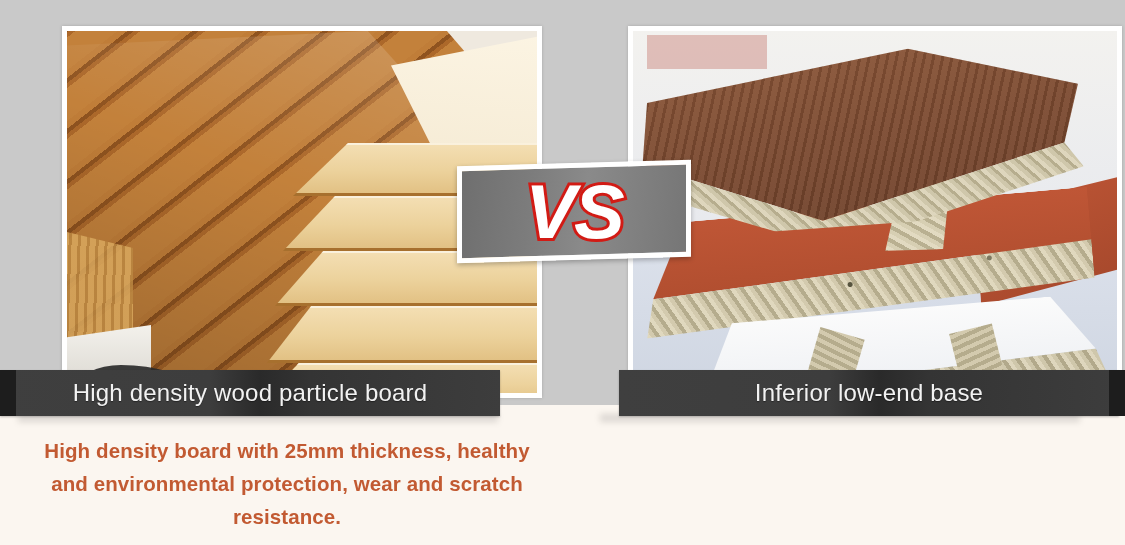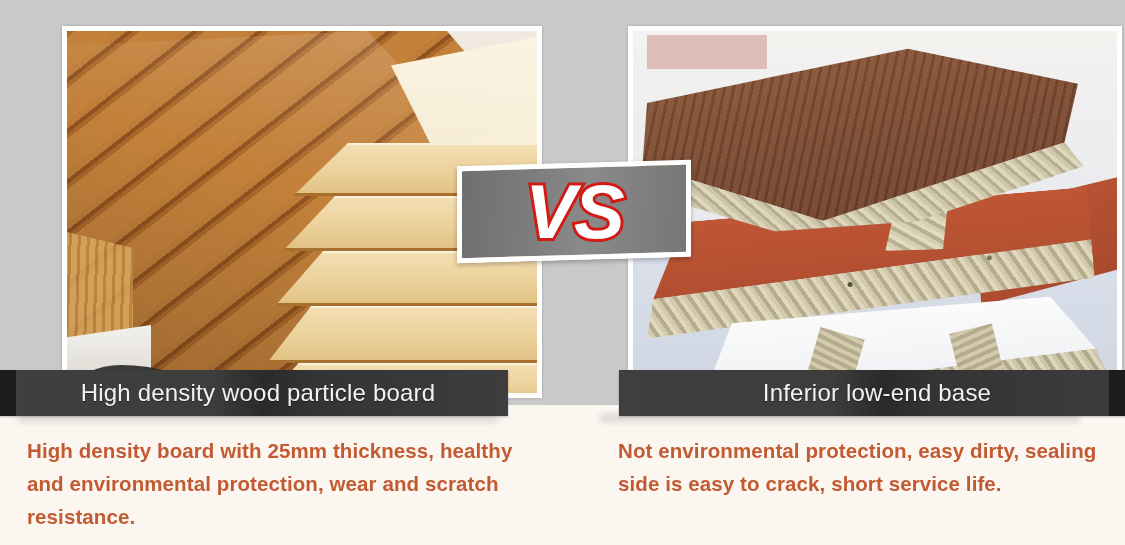--- a/index.html
+++ b/index.html
@@ -174,21 +174,20 @@
     clip-path:polygon(0% 20%,100% 0%,100% 70%,0% 92%);
     transform:rotate(-4deg);
   }
 
   
   .label-bar{
     position:absolute;height:46px;
     background:linear-gradient(90deg,#3f3f3f 0%,#3d3d3d 42%,#2a2a2a 52%,#343434 62%,#3d3d3d 100%);
     display:flex;align-items:center;justify-content:center;
     box-shadow:0 1px 2px rgba(0,0,0,.25);
-    padding-left:8px;
   }
   .label-bar .cap{
     color:#f2f2f2;font-size:24px;font-weight:400;letter-spacing:.2px;
     white-space:nowrap;
     text-shadow:0 1px 1px rgba(0,0,0,.4);
   }
   .label-left{ left:0px;  top:370px; width:500px;}
   .label-right{left:619px;top:370px; width:500px;}
   .bar-tab{
     position:absolute;top:370px;height:46px;width:16px;background:#1d1d1d;
@@ -228,20 +227,21 @@
   }
 
   
   .body-col{
     position:absolute;top:434px;
     color:#c25a32;
     font-size:20.5px;
     font-weight:bold;
     line-height:33px;
     letter-spacing:.1px;
+    text-align:center;
   }
   .col-left{ left:27px; width:520px;}
   .col-right{left:618px;width:500px;}
 </style>
 </head>
 <body>
 
 <div class="stage">
 
   <div class="bg-gray"></div>
@@ -310,15 +310,14 @@
   </div>
   <div class="bar-tab l"></div>
 
   <div class="label-bar label-right">
     <span class="cap">Inferior low-end base</span>
   </div>
   <div class="bar-tab r"></div>
 
   <div class="body-col col-left">High density board with 25mm thickness, healthy and environmental protection, wear and scratch resistance.</div>
 
-  <div class="body-col col-right">Not environmental protection, easy dirty, sealing side is easy to crack, short service life.</div>
 
 </div>
 
 </body></html>

